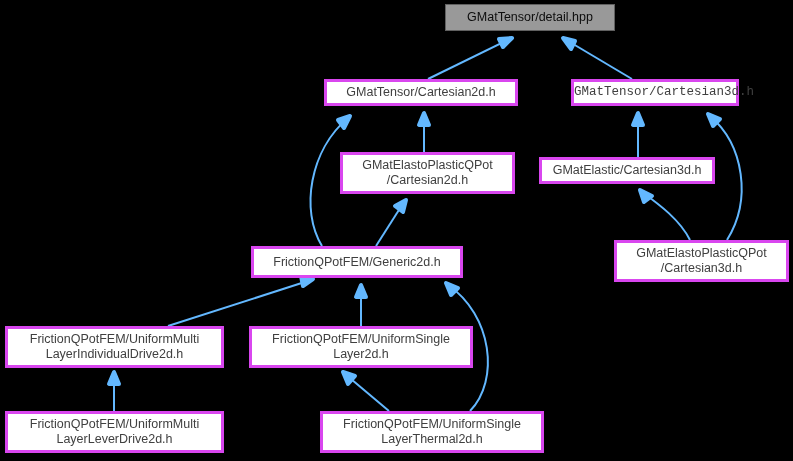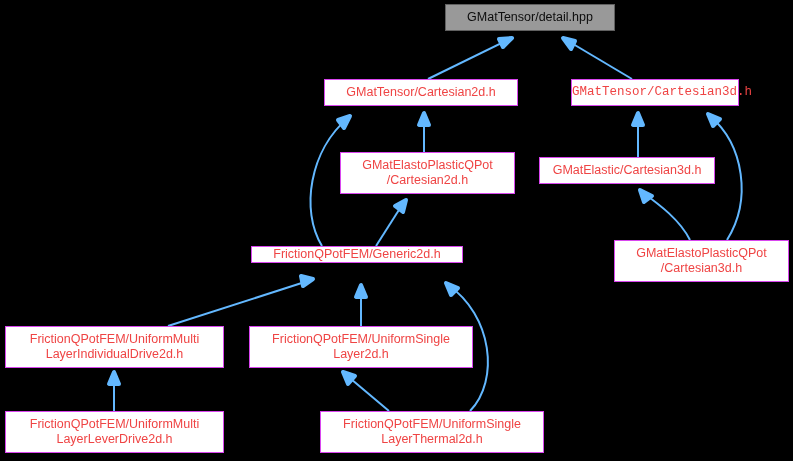--- a/index.html
+++ b/index.html
@@ -20,23 +20,23 @@
     position: absolute;
     left: 0;
     top: 0;
     width: 793px;
     height: 461px;
     pointer-events: none;
   }
   .node {
     position: absolute;
     box-sizing: border-box;
-    border: 1px solid #d946ef;
+    border: 3px solid #d946ef;
     background: #ffffff;
-    color: #ef4444;
+    color: #404040;
     font-size: 12.5px;
     line-height: 15px;
     text-align: center;
     display: flex;
     align-items: center;
     justify-content: center;
     white-space: pre;
     z-index: 2;
   }
   .node.root {
@@ -81,21 +81,21 @@
       <path d="M 114 411 L 114 375" stroke="#63b8ff" stroke-width="2" fill="none"></path>
       <path d="M 114 372 l -5 12 l 10 0 z" fill="#63b8ff" stroke="#63b8ff" stroke-width="4" stroke-linejoin="round"></path>
     </svg>
   <div id="nodes-layer">
       <div class="node root" style="left: 445px; top: 4px; width: 170px; height: 27px;"><span class="label">GMatTensor/detail.hpp</span></div>
       <div class="node" style="left: 324px; top: 79px; width: 194px; height: 27px;"><span class="label">GMatTensor/Cartesian2d.h</span></div>
       <div class="node" style="left: 571px; top: 79px; width: 168px; height: 27px; font-family: Liberation Mono, monospace;"><span class="label">GMatTensor/Cartesian3d.h</span></div>
       <div class="node" style="left: 340px; top: 152px; width: 175px; height: 42px;"><span class="label">GMatElastoPlasticQPot
 /Cartesian2d.h</span></div>
       <div class="node" style="left: 539px; top: 157px; width: 176px; height: 27px;"><span class="label">GMatElastic/Cartesian3d.h</span></div>
-      <div class="node" style="left: 251px; top: 246px; width: 212px; height: 17px;"><span class="label">FrictionQPotFEM/Generic2d.h</span></div>
+      <div class="node" style="left: 251px; top: 246px; width: 212px; height: 32px;"><span class="label">FrictionQPotFEM/Generic2d.h</span></div>
       <div class="node" style="left: 614px; top: 240px; width: 175px; height: 42px;"><span class="label">GMatElastoPlasticQPot
 /Cartesian3d.h</span></div>
       <div class="node" style="left: 5px; top: 326px; width: 219px; height: 42px;"><span class="label">FrictionQPotFEM/UniformMulti
 LayerIndividualDrive2d.h</span></div>
       <div class="node" style="left: 249px; top: 326px; width: 224px; height: 42px;"><span class="label">FrictionQPotFEM/UniformSingle
 Layer2d.h</span></div>
       <div class="node" style="left: 5px; top: 411px; width: 219px; height: 42px;"><span class="label">FrictionQPotFEM/UniformMulti
 LayerLeverDrive2d.h</span></div>
       <div class="node" style="left: 320px; top: 411px; width: 224px; height: 42px;"><span class="label">FrictionQPotFEM/UniformSingle
 LayerThermal2d.h</span></div>

